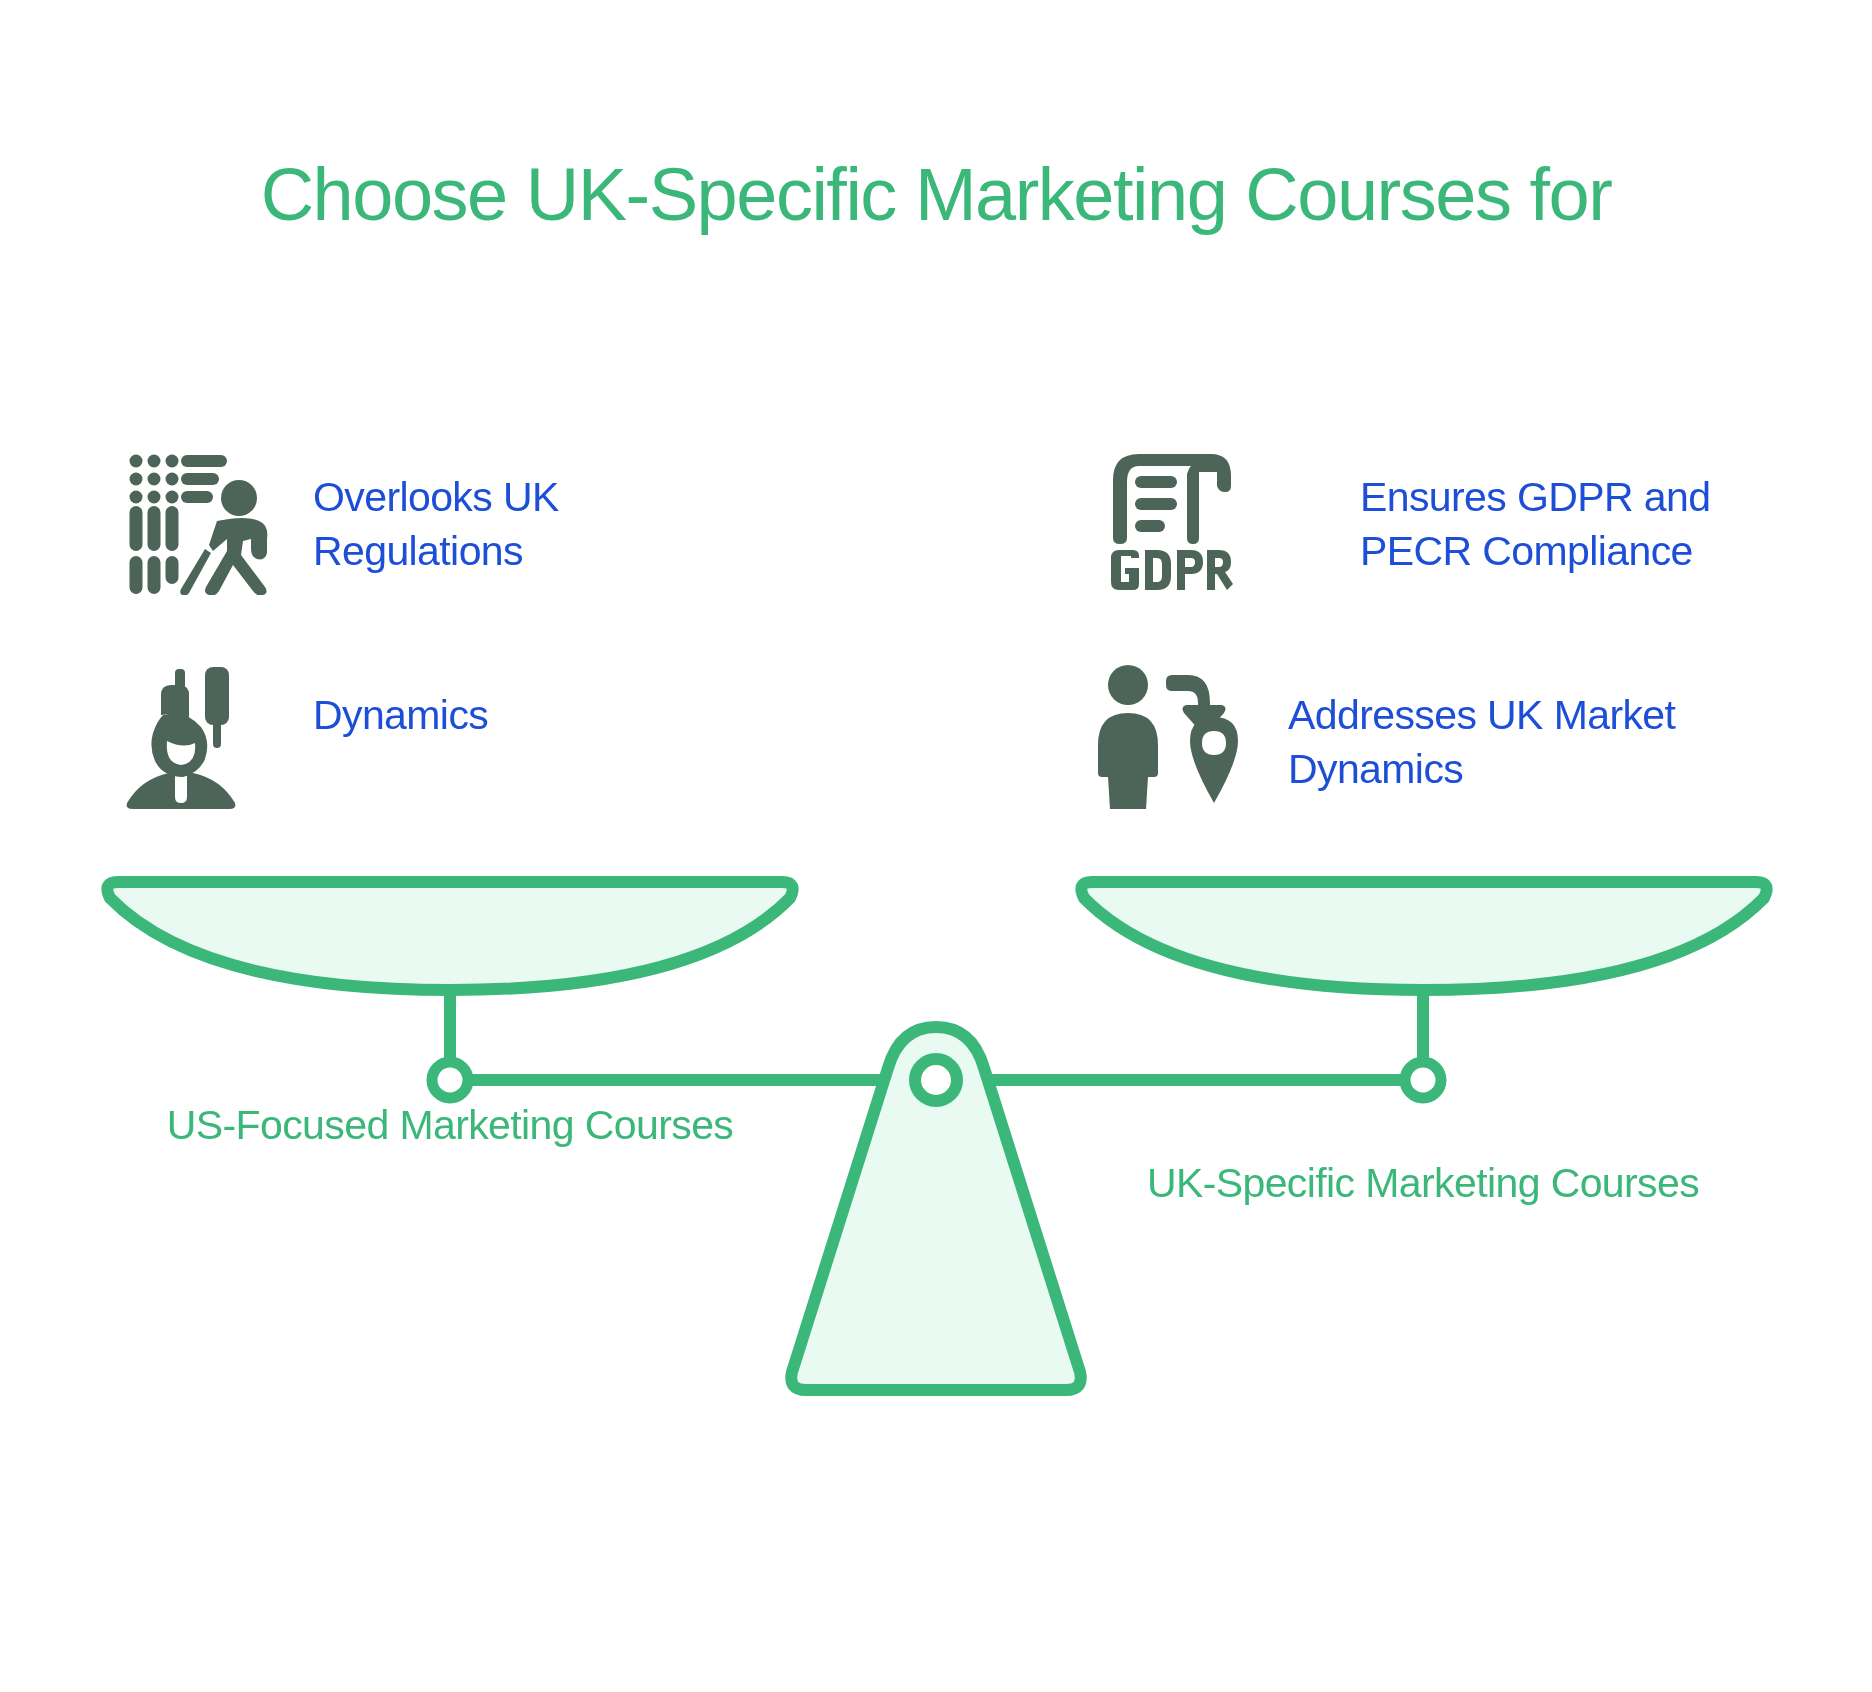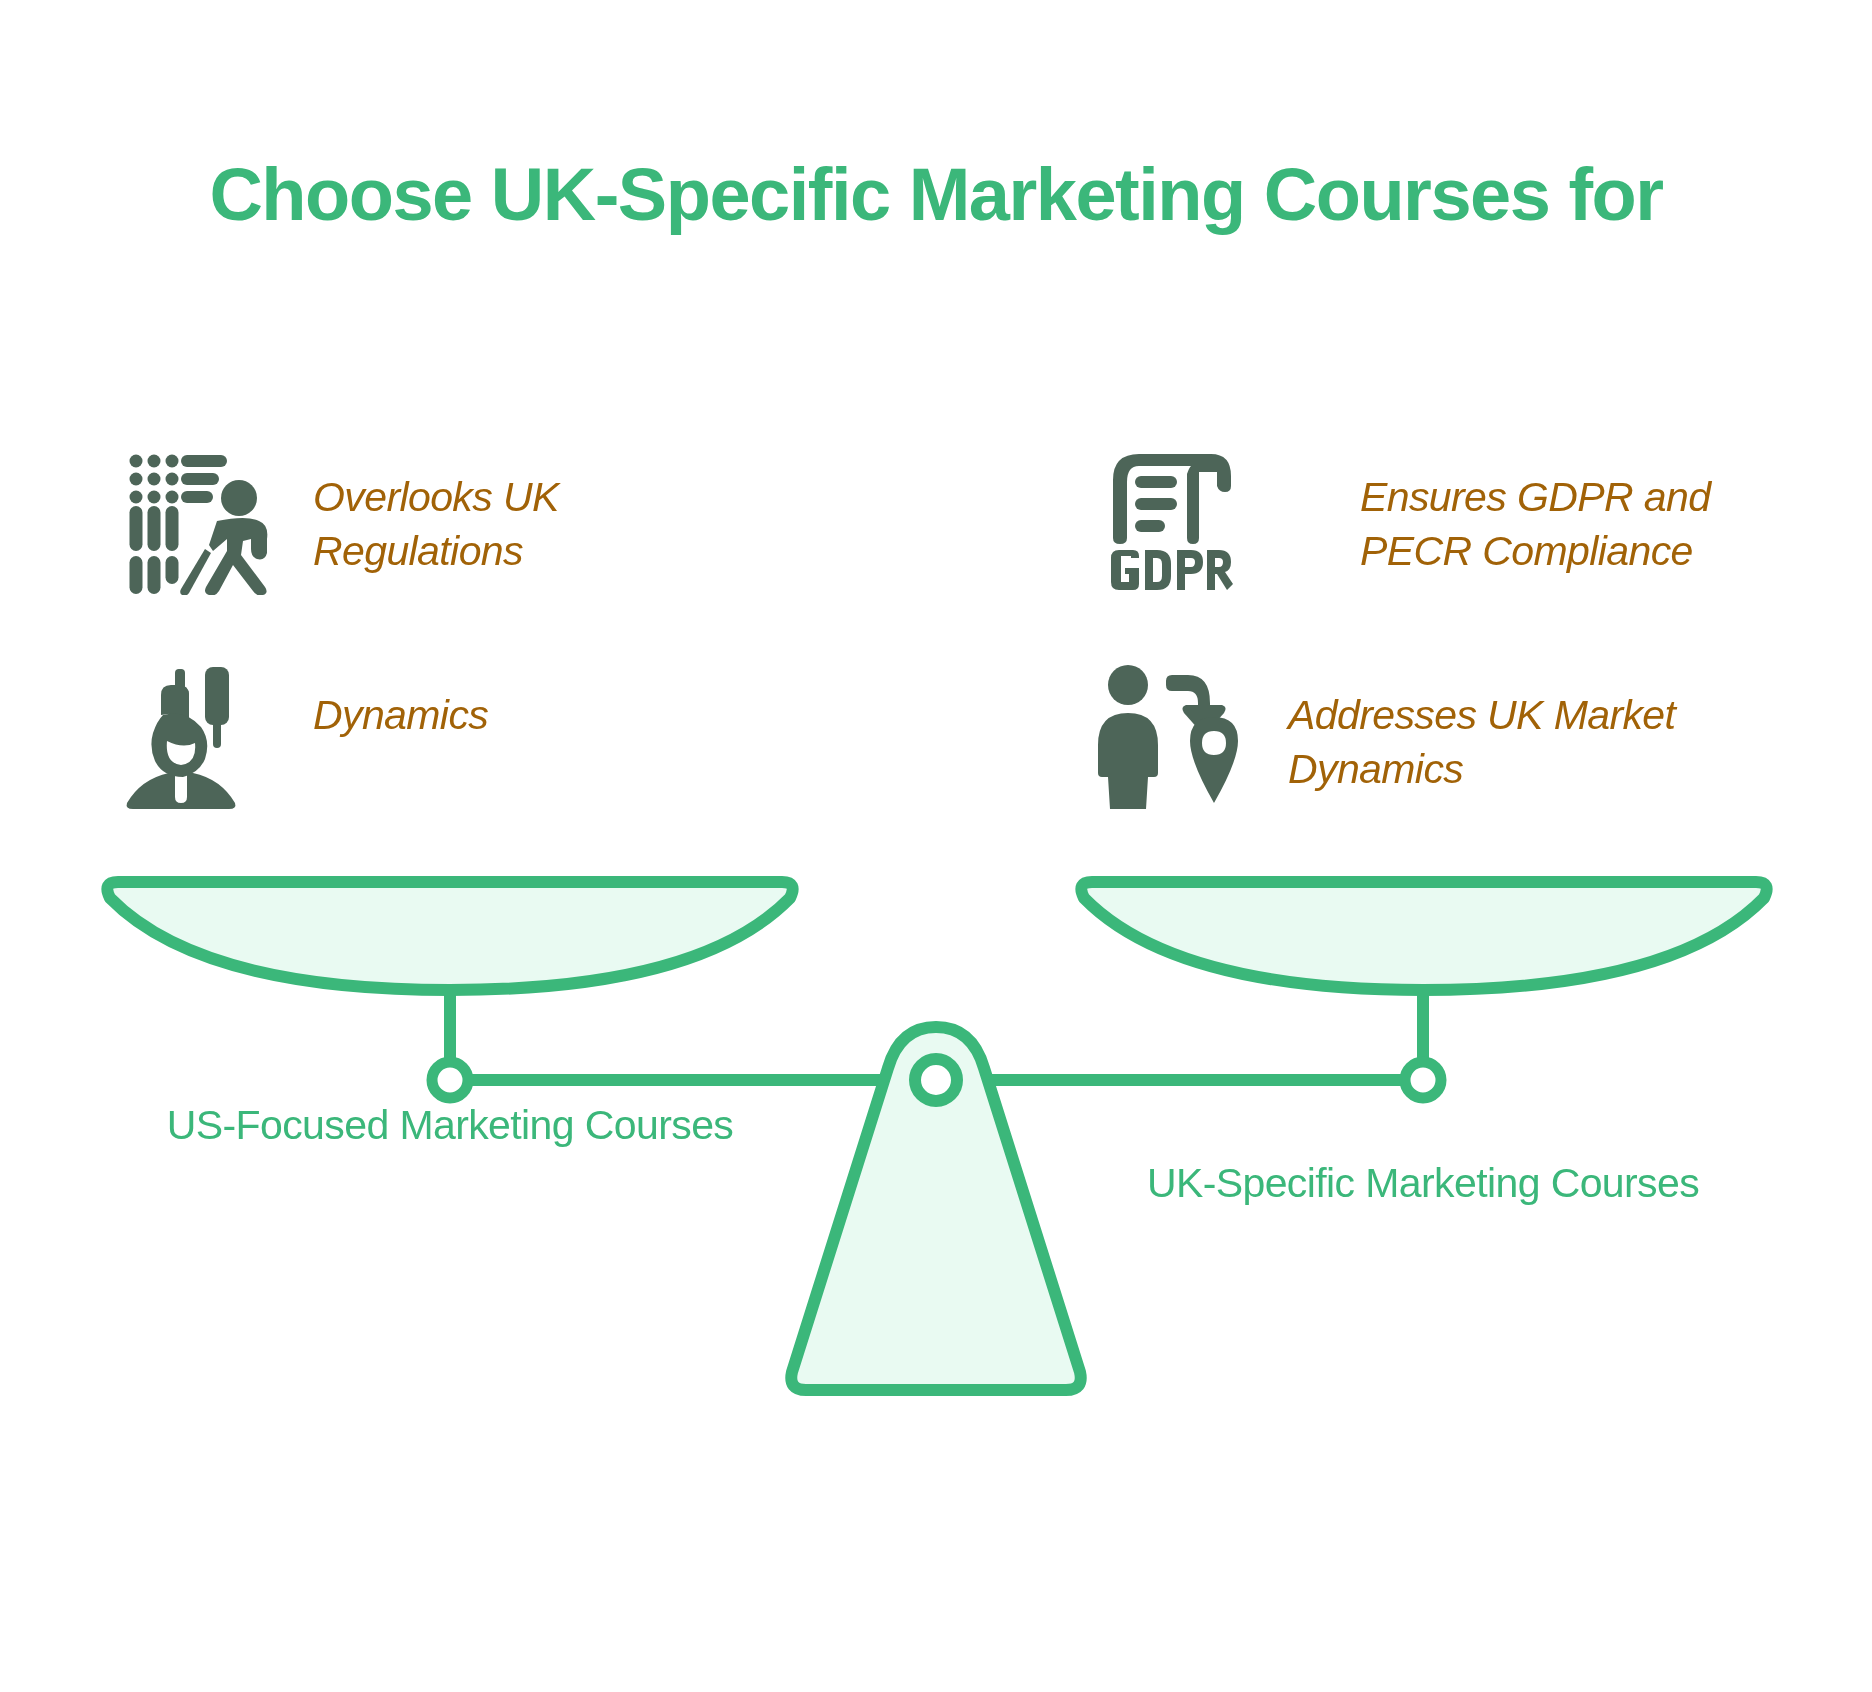--- a/index.html
+++ b/index.html
@@ -1,27 +1,27 @@
 <!DOCTYPE html>
 <html><head>
   <meta charset="utf-8">
   <style>
     html, body { margin: 0; padding: 0; background: #ffffff; }
     body { width: 1872px; height: 1692px; position: relative; overflow: hidden;
            font-family: "Liberation Sans", sans-serif; }
     .title { position: absolute; left: 0; top: 150px; width: 1872px; text-align: center;
-             color: #3bb77a; font-weight: bold; font-size: 74px; line-height: 90px;
+             color: #3bb77a; font-weight: normal; font-size: 74px; line-height: 90px;
              letter-spacing: -1.5px; font-family: "Liberation Sans", sans-serif; }
     .title span { display: block; }
     .scale-svg { position: absolute; left: 0; top: 0; width: 1872px; height: 1692px; }
     .item { position: absolute; }
     .item .icon { position: absolute; }
-    .item .text { position: absolute; color: #a16207; font-size: 41px; line-height: 54px;
+    .item .text { position: absolute; color: #1d4ed8; font-size: 41px; line-height: 54px;
                   letter-spacing: -0.6px; white-space: nowrap;
-                  font-family: "Liberation Sans", sans-serif; font-style: italic; }
+                  font-family: "Liberation Sans", sans-serif; }
     .item .text span { display: block; }
     .side-label { position: absolute; color: #3bb77a; font-size: 41px; line-height: 50px;
                   letter-spacing: -0.6px; white-space: nowrap; text-align: center;
                   font-family: "Liberation Sans", sans-serif; }
   </style>
 </head>
 <body>
 
 <div class="title">
   <span>Choose UK-Specific Marketing Courses for</span>

